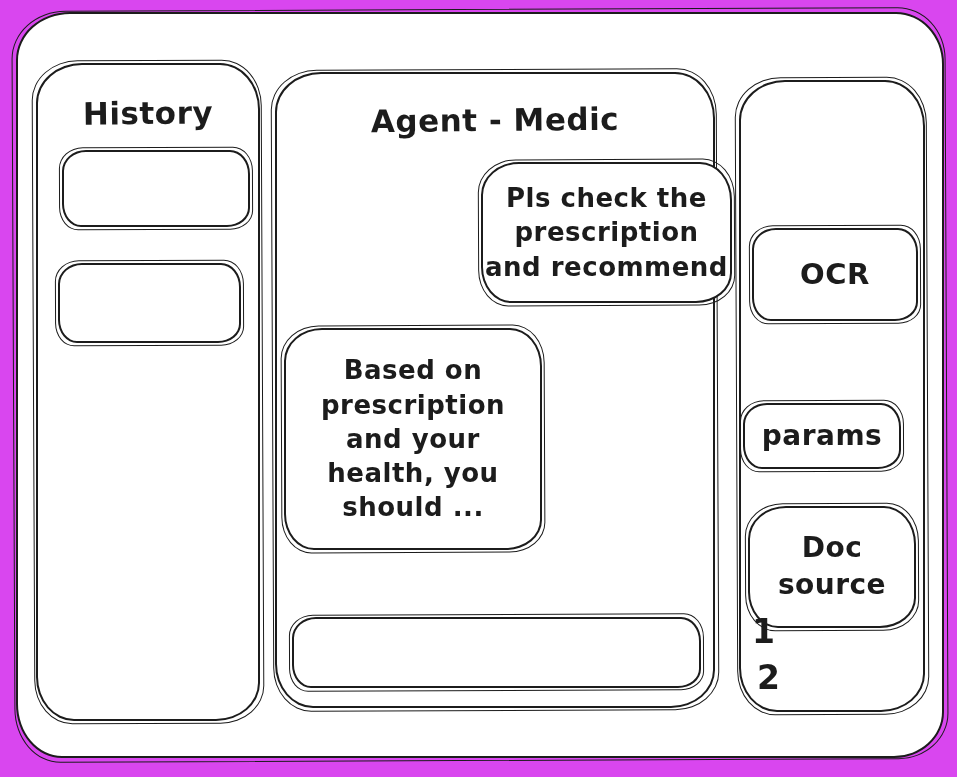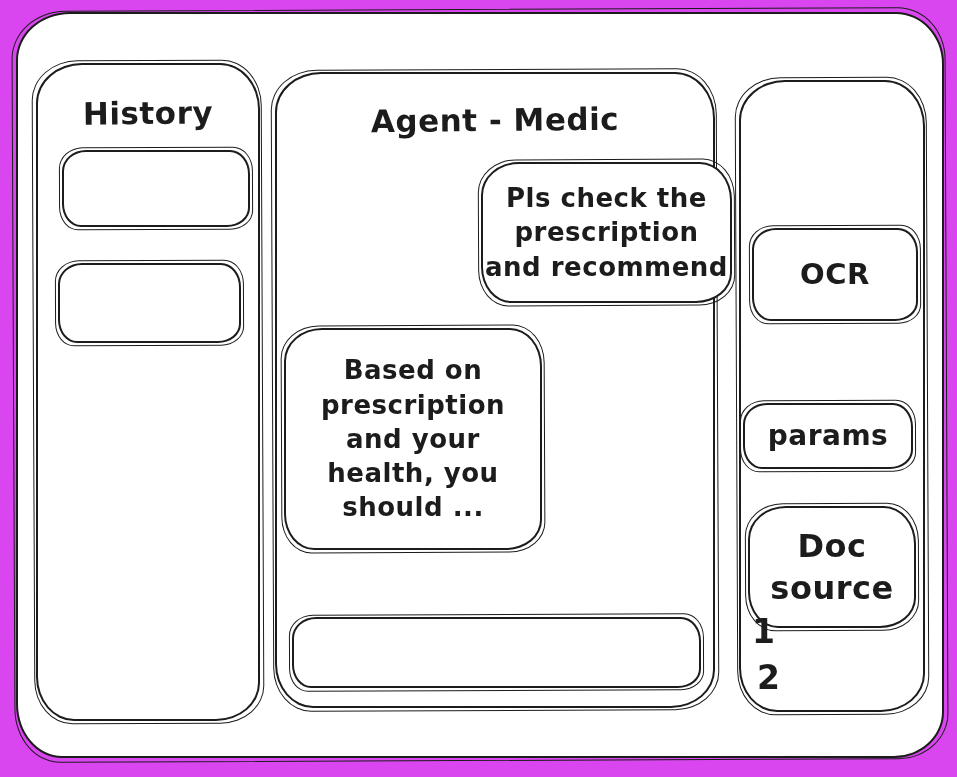--- a/index.html
+++ b/index.html
@@ -84,26 +84,26 @@
 
   <div class="sketch r-box" style="left:292px; top:617px; width:409px; height:71px;"></div>
 
   <div class="sketch r-panel" style="left:739px; top:80px; width:186px; height:632px;"></div>
 
 
   <div class="sketch r-box flexc" style="left:752px; top:228px; width:166px; height:93px;">
     <span class="txt btn-label" style="position:static;">OCR</span>
   </div>
 
-  <div class="sketch r-box flexc" style="left:743px; top:403px; width:170px; height:66px;">
+  <div class="sketch r-box flexc" style="left:743px; top:403px; width:158px; height:66px;">
     <span class="txt btn-label" style="position:static; font-size:28px;">params</span>
   </div>
 
   <div class="sketch r-bubble flexc" style="left:748px; top:506px; width:168px; height:122px;">
-    <span class="txt btn-label" style="position:static; font-size:32px;">Doc
+    <span class="txt btn-label" style="position:static; font-size:28px;">Doc
 source</span>
   </div>
 
   <div class="txt" style="left:752px; top:610px; width:30px; font-size:33px; text-align:left;">1</div>
 
   <div class="txt" style="left:757px; top:656px; width:36px; font-size:33px; text-align:left;">2</div>
 
 </div>
 
 </body></html>

